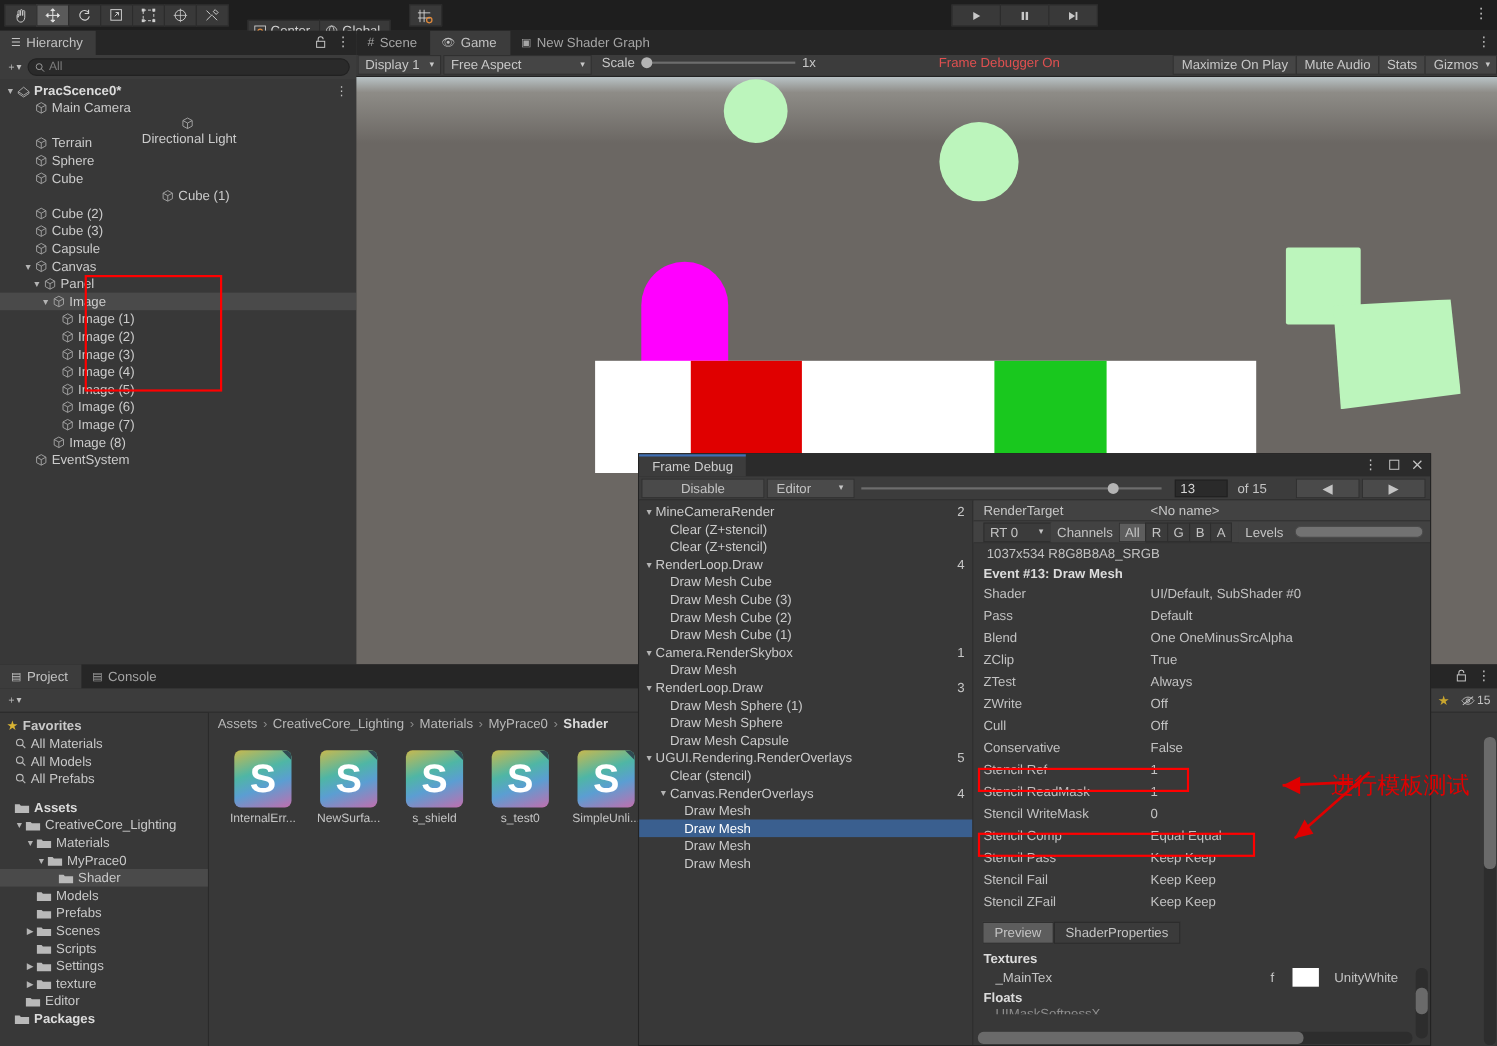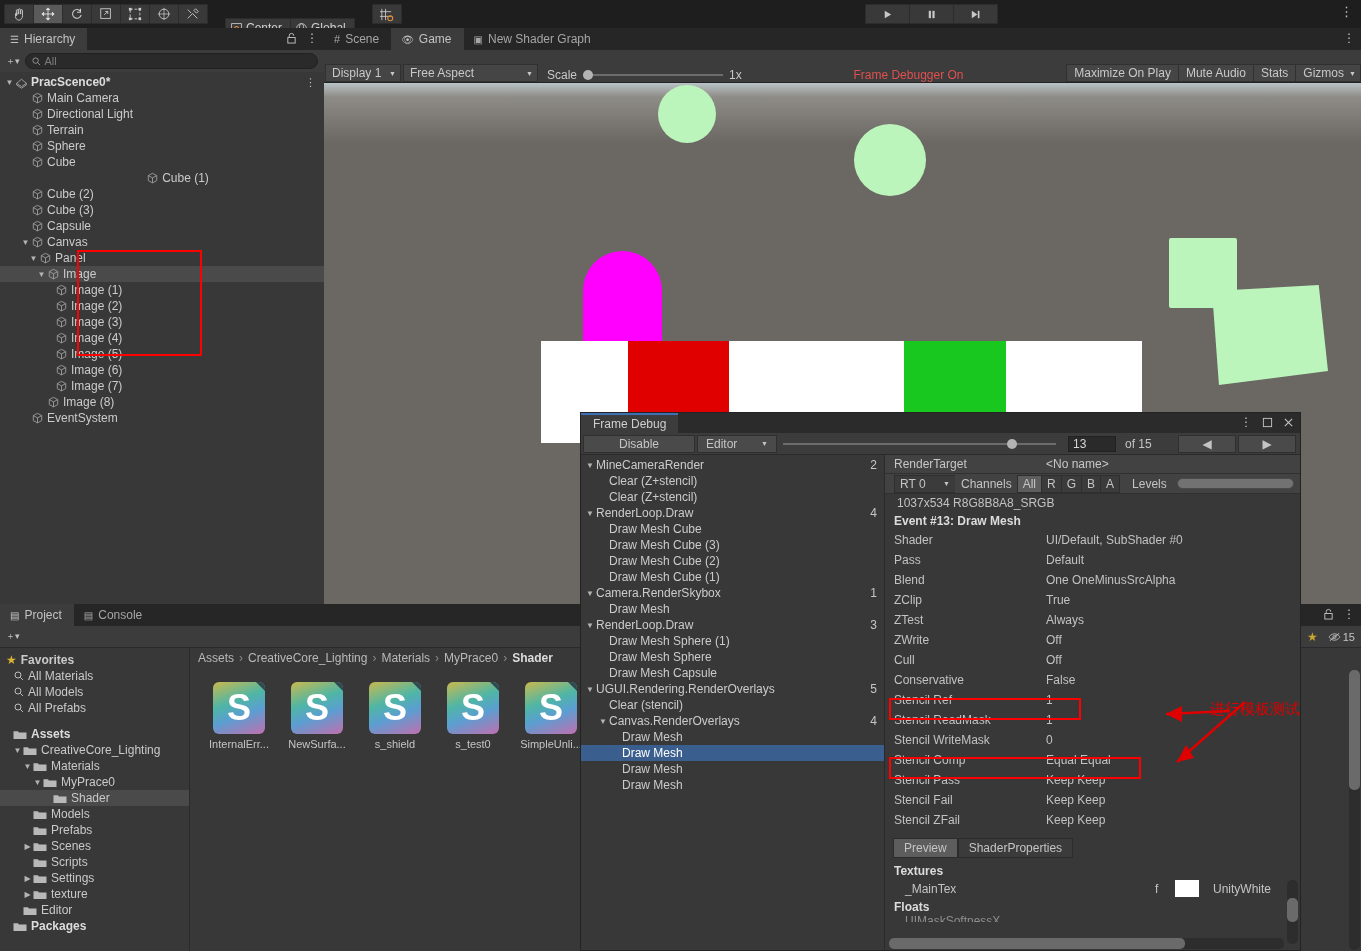--- a/index.html
+++ b/index.html
@@ -61,21 +61,21 @@
   .row .tri { width:11px; text-align:center; font-size:8px; color:#b4b4b4; flex:none; }
   .cube-ico { width:13px; height:13px; margin-right:3px; flex:none; }
   .row-menu { position:absolute; right:8px; color:#c0c0c0; font-size:11px; letter-spacing:0; }
 
   .redbox { position:absolute; border:2px solid #ff0000; pointer-events:none; }
 
   
   .game { position:absolute; left:324px; top:28px; width:1037px; height:576px; background:#383838; }
   .gametabs { height:22px; background:#262626; display:flex; align-items:center; position:relative; }
   .gtoolbar {
-    height:33px; background:#3c3c3c; display:flex; align-items:flex-end; gap:0px;
+    height:20px; background:#3c3c3c; display:flex; align-items:flex-start; gap:0px;
     font-size:12px; color:#c8c8c8; border-bottom:1px solid #232323;
   }
   .drop {
     height:18px; display:flex; align-items:center; justify-content:space-between;
     padding:0 4px 0 6px; background:#454545; border:1px solid #303030; margin:0 1px; gap:6px;
   }
   .gbtn { height:18px; display:flex; align-items:center; padding:0 7px; background:#454545; border:1px solid #303030; margin-left:-1px; }
   .scalewrap { display:flex; align-items:center; gap:6px; padding:0 8px; }
   .slider { width:140px; height:2px; background:#6d6d6d; position:relative; }
   .slider .knob { position:absolute; left:0; top:-4px; width:10px; height:10px; border-radius:50%; background:#b4b4b4; }
@@ -126,21 +126,21 @@
   .dtl-row .k { width:152px; flex:none; }
   .dtl-row .v { color:#c2c2c2; }
   .dtl-head { height:19px; display:flex; align-items:center; font-size:12px; color:#c7c7c7; padding-left:9px; background:#424242; border-bottom:1px solid #303030;}
   .chanbar { height:20px; display:flex; align-items:center; background:#424242; border-bottom:1px solid #303030; font-size:12px;}
   .chanbtn { height:18px; min-width:20px; padding:0 5px; display:flex; align-items:center; justify-content:center; background:#3b3b3b; border:1px solid #2e2e2e; margin-left:-1px;}
   .chanbtn.on { background:#5d5d5d; }
   .levels { flex:1; height:11px; margin:0 6px 0 4px; background:#727272; border-radius:6px; position:relative; border:1px solid #4a4a4a;}
   .tabsmall { display:flex; margin:8px 0 0 8px; }
   .tabsmall div { height:20px; padding:0 10px; display:flex; align-items:center; font-size:12px; background:#3b3b3b; border:1px solid #2c2c2c;}
   .tabsmall div.on { background:#5d5d5d; }
-  .cn { position:absolute; color:#e00000; font-size:15px; font-family:Liberation Mono, monospace; white-space:nowrap;}
+  .cn { position:absolute; color:#e00000; font-size:21px; font-family:Liberation Mono, monospace; white-space:nowrap;}
   .scrollv { position:absolute; right:2px; width:11px; background:#2d2d2d; border-radius:5px;}
   .scrollh { position:absolute; bottom:2px; height:11px; background:#2d2d2d; border-radius:5px;}
   .thumb { background:#6a6a6a; border-radius:5px; }
 </style>
 </head>
 <body>
 
 <div class="app">
 
   <div class="toolbar">
@@ -282,21 +282,21 @@
           <span class="row-menu">⋮</span>
         </div>
         <div class="row" style="padding-left: 20px;">
           <span class="tri"></span>
           <svg class="cube-ico" viewBox="0 0 16 16">
             <path d="M8 1.6l5.2 2.8v6.2L8 13.4 2.8 10.6V4.4z" fill="none" stroke="#a8a8a8" stroke-width="1"></path>
             <path d="M2.9 4.5L8 7.2l5.1-2.7M8 7.2v6.1" fill="none" stroke="#a8a8a8" stroke-width="1"></path>
           </svg>
           <span>Main Camera</span>
         </div>
-        <div class="row" style="padding-left: 20px;">
+        <div class="row" style="padding-left: 20px; flex-direction: column;">
           <span class="tri"></span>
           <svg class="cube-ico" viewBox="0 0 16 16">
             <path d="M8 1.6l5.2 2.8v6.2L8 13.4 2.8 10.6V4.4z" fill="none" stroke="#a8a8a8" stroke-width="1"></path>
             <path d="M2.9 4.5L8 7.2l5.1-2.7M8 7.2v6.1" fill="none" stroke="#a8a8a8" stroke-width="1"></path>
           </svg>
           <span>Directional Light</span>
         </div>
         <div class="row" style="padding-left: 20px;">
           <span class="tri"></span>
           <svg class="cube-ico" viewBox="0 0 16 16">

